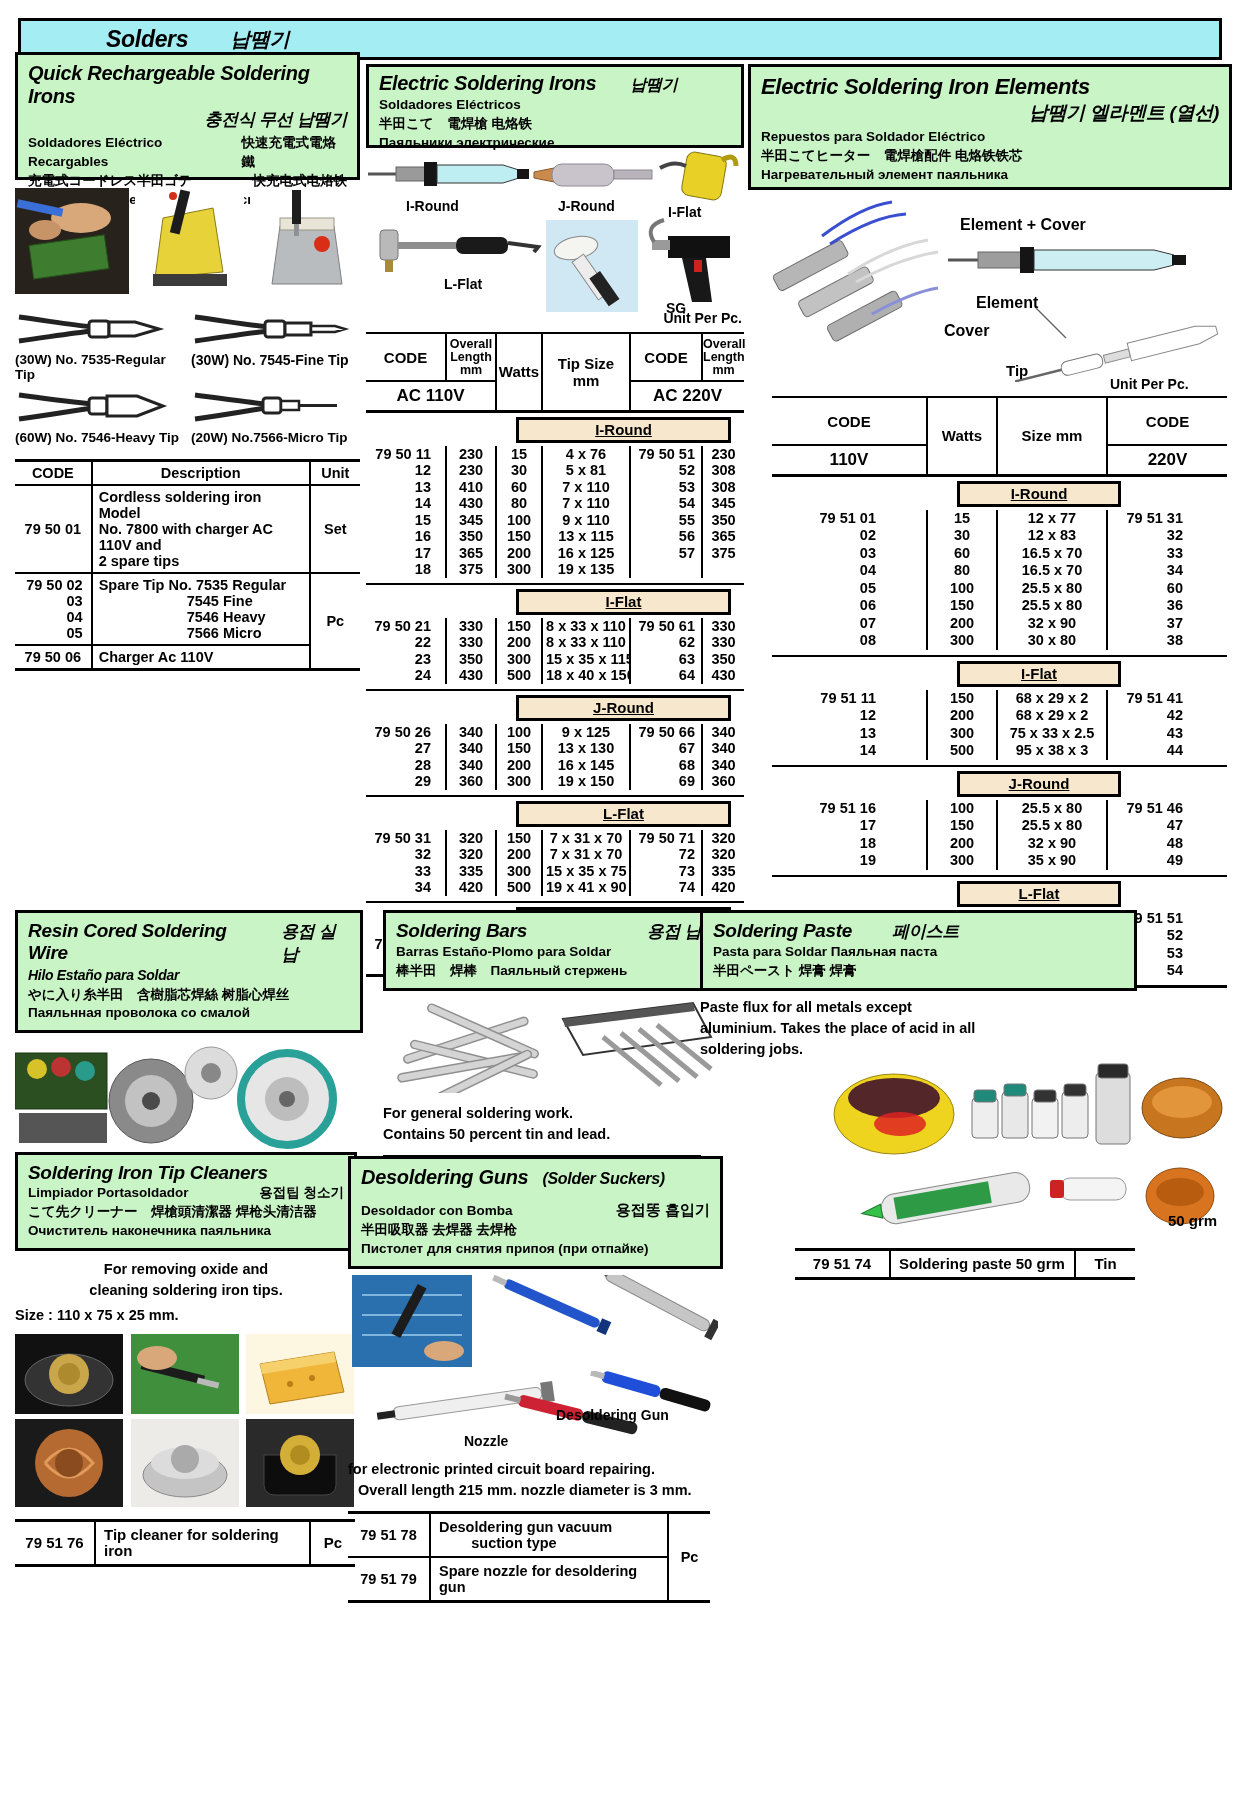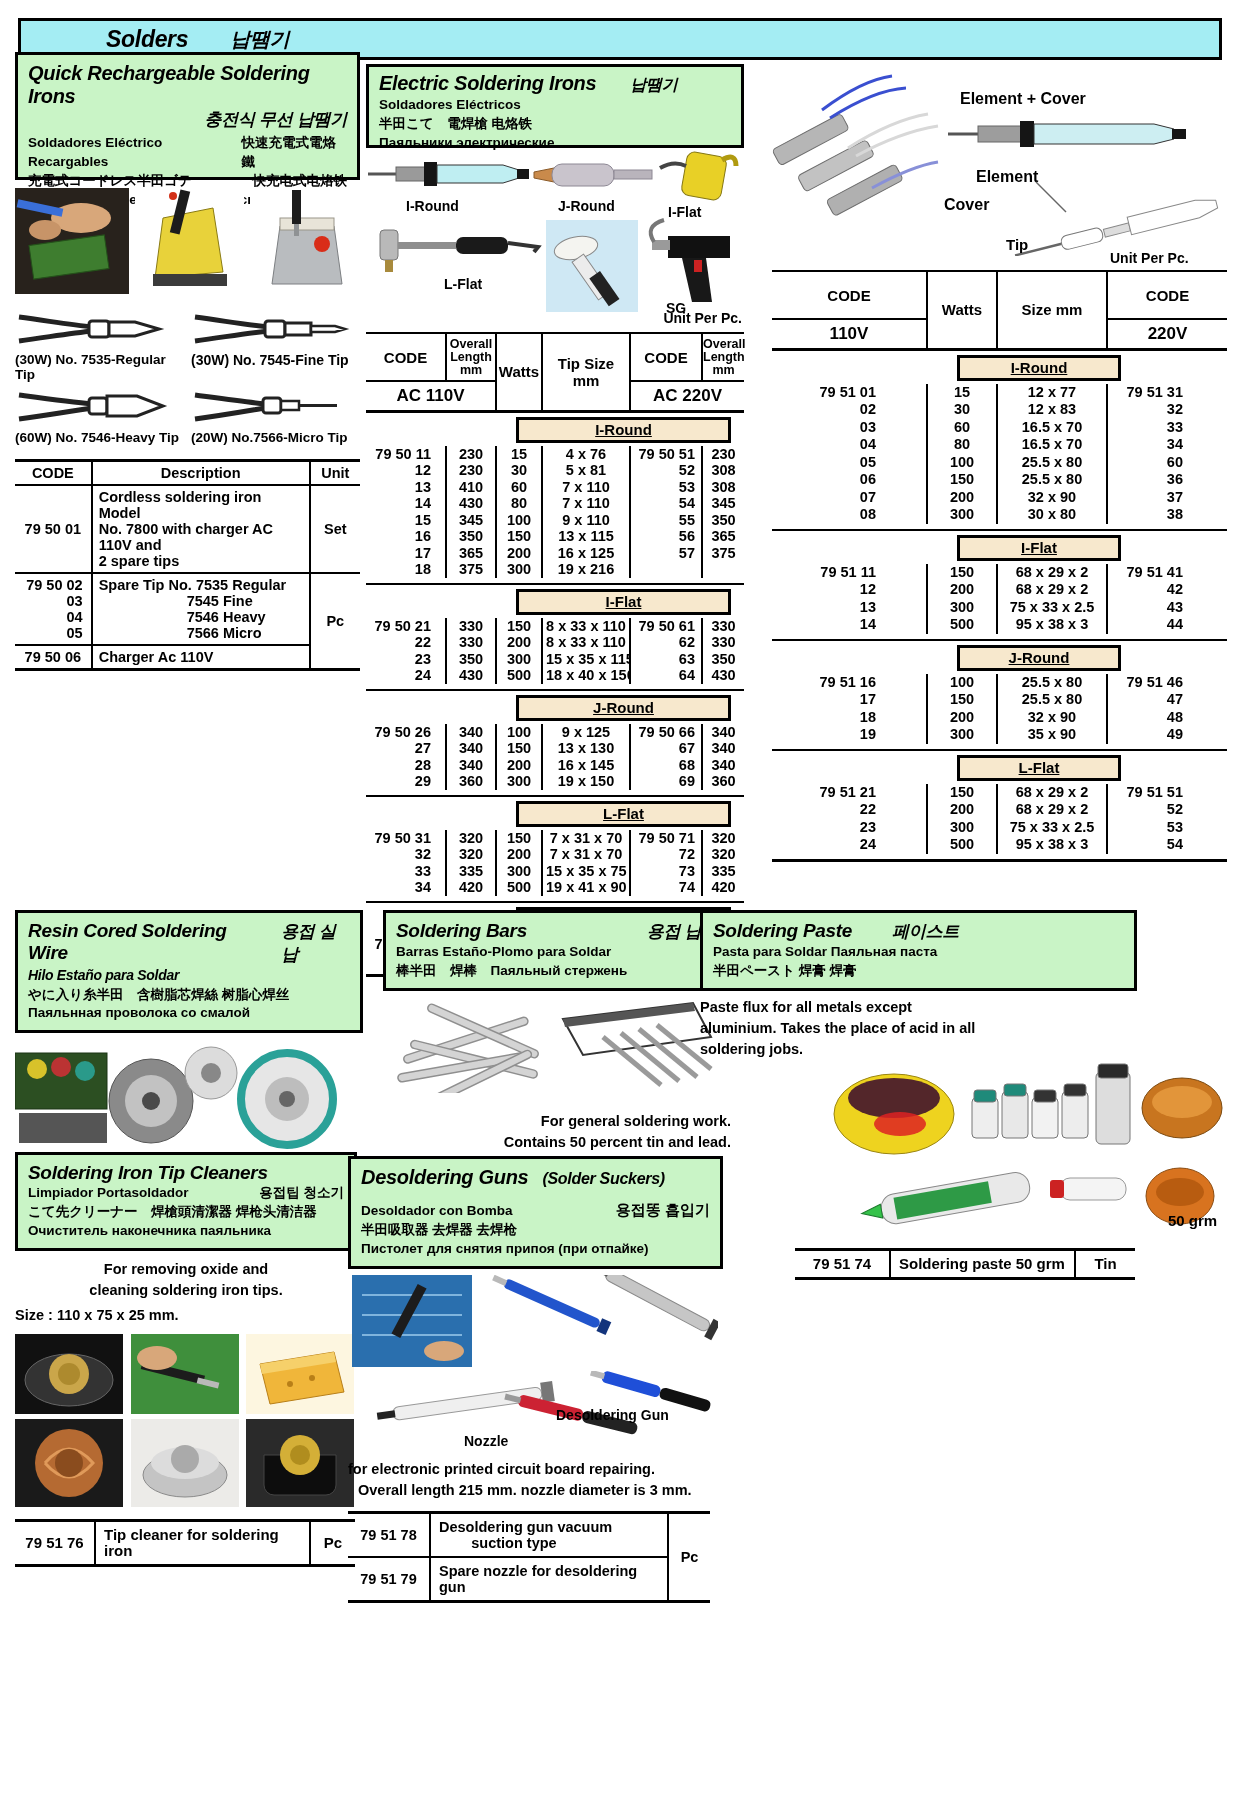--- a/index.html
+++ b/index.html
@@ -353,21 +353,21 @@
                 <td>365</td>
                 <td>200</td>
                 <td>16 x 125</td>
                 <td>57</td>
                 <td>375</td>
               </tr>
               <tr>
                 <td>18</td>
                 <td>375</td>
                 <td>300</td>
-                <td>19 x 216</td>
+                <td>19 x 135</td>
                 <td></td>
                 <td></td>
               </tr>
             </tbody>
           </table>
         </div>
         <div class="group">
           <div class="band-row">
             <div class="band">I-Flat</div>
           </div>
@@ -544,20 +544,27 @@
                 <td>77</td>
                 <td>245</td>
               </tr>
             </tbody>
           </table>
         </div>
       </div>
   </div>
 
   <div class="abs" style="left:748px;top:64px;width:484px">
+    <div class="gb" style="height:126px">
+      <div class="ti t22">Electric Soldering Iron Elements</div>
+      <div class="ti t19 right">납땜기 엘라멘트 (열선)</div>
+      <div class="sub" style="margin-top:2px">Repuestos para Soldador Eléctrico</div>
+      <div class="sub">半田こてヒーター　電焊槍配件 电烙铁铁芯</div>
+      <div class="sub">Нагревательный элемент паяльника</div>
+    </div>
 
     <div class="imgbox" style="height:206px">
       <svg class="abs" style="left:4px;top:6px" width="190" height="150">
         <g transform="rotate(-28 60 70)">
           <rect x="20" y="60" width="78" height="18" rx="4" fill="#b6b6b6" stroke="#6d6d6d"></rect>
           <rect x="30" y="95" width="78" height="18" rx="4" fill="#c2c2c2" stroke="#6d6d6d"></rect>
           <rect x="44" y="130" width="78" height="18" rx="4" fill="#b0b0b0" stroke="#6d6d6d"></rect>
         </g>
         <path d="M70 40 q40 -30 70 -34 M78 48 q44 -28 76 -30" stroke="#3a4fd0" stroke-width="3" fill="none"></path>
         <path d="M96 78 q44 -28 80 -34 M104 86 q44 -24 82 -30" stroke="#d8d8d8" stroke-width="3" fill="none"></path>
@@ -855,21 +862,21 @@
       </g>
       <path d="M170 22 L300 6 L318 40 L190 58 Z" fill="#fff" stroke="#333" stroke-width="2"></path>
       <path d="M170 22 L300 6 L302 14 L172 30 Z" fill="#555"></path>
       <g stroke="#9a9a9a" stroke-width="5">
         <line x1="210" y1="40" x2="268" y2="88"></line>
           <line x1="228" y1="36" x2="286" y2="84"></line>
         <line x1="246" y1="32" x2="304" y2="80"></line>
           <line x1="264" y1="28" x2="318" y2="72"></line>
       </g>
     </svg>
-    <div class="note" style="text-align:right;margin-top:14px">
+    <div class="note" style="text-align:left;margin-top:6px">
       <div>For general soldering work.</div>
       <div>Contains 50 percent tin and lead.</div>
     </div>
     <table class="stable" style="width:318px;margin-top:10px">
       <colgroup>
           <col style="width:95px">
           <col style="width:153px">
           <col style="width:70px">
         </colgroup>
       <tbody>

